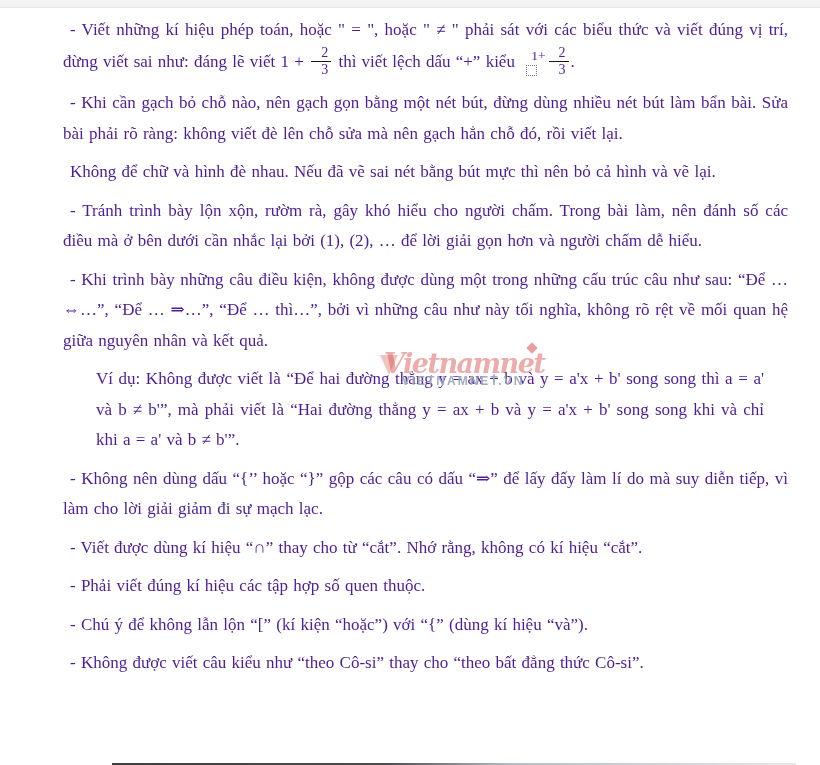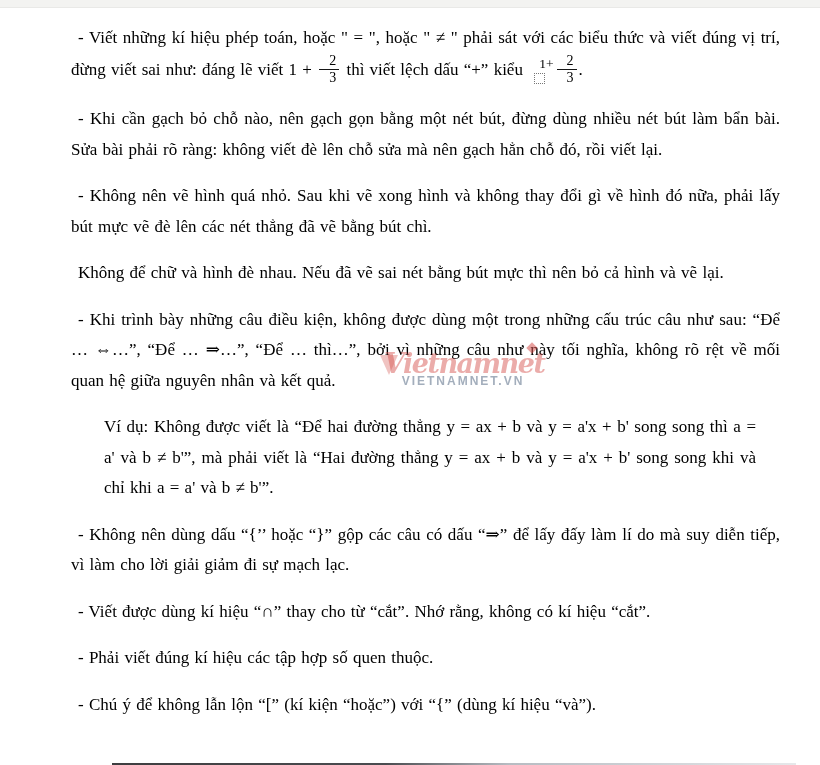--- a/index.html
+++ b/index.html
@@ -21,26 +21,26 @@
     background: #f3f3f1;
     border-bottom: 1px solid #e9e9e7;
   }
   .doc {
     position: absolute;
     top: 7px;
     left: 55px;
     width: 741px;
   }
   .para {
-    margin: 16px;
+    margin: 8px;
     font-size: 17px;
     line-height: 30.5px;
     text-align: justify;
     text-indent: 7px;
-    color: #000000;
+    color: #4c1d95;
     word-spacing: 1px;
   }
   .para.example {
     padding-left: 33px;
     padding-right: 24px;
     text-indent: 0;
   }
   .it { }
   .frac {
     display: inline-flex;
@@ -139,28 +139,29 @@
         <span class="num">2</span>
         <span class="den">3</span>
       </span><span> thì viết lệch dấu “+” kiểu </span><span class="stack">
         <span>1+</span>
         <span class="dotted-box"></span>
       </span><span class="frac">
         <span class="num">2</span>
         <span class="den">3</span>
       </span><span>.</span></p>
     <p class="para"><span>- Khi cần gạch bỏ chỗ nào, nên gạch gọn bằng một nét bút, đừng dùng nhiều nét bút làm bẩn bài. Sửa bài phải rõ ràng: không viết đè lên chỗ sửa mà nên gạch hẳn chỗ đó, rồi viết lại.</span></p>
-    <p class="para"><span>- Không nên vẽ hình quá nhỏ. Sau khi vẽ xong hình và không thay đổi gì về hình đó nữa, phải lấy bút mực vẽ đè lên các nét thẳng đã vẽ bằng bút chì.</span></p>
     <p class="para"><span>Không để chữ và hình đè nhau. Nếu đã vẽ sai nét bằng bút mực thì nên bỏ cả hình và vẽ lại.</span></p>
+    <p class="para"><span>- Tránh trình bày lộn xộn, rườm rà, gây khó hiểu cho người chấm. Trong bài làm, nên đánh số các điều mà ở bên dưới cần nhắc lại bởi (1), (2), … để lời giải gọn hơn và người chấm dễ hiểu.</span></p>
     <p class="para"><span>- Khi trình bày những câu điều kiện, không được dùng một trong những cấu trúc câu như sau: “</span><span class="it">Để</span><span> … ⇔…”, “</span><span class="it">Để</span><span> … ⇒…”, “</span><span class="it">Để</span><span> … </span><span class="it">thì</span><span>…”, bởi vì những câu như này tối nghĩa, không rõ rệt về mối quan hệ giữa nguyên nhân và kết quả.</span></p>
     <p class="para example"><span>Ví dụ: Không được viết là “</span><span class="it">Để hai đường thẳng y = ax + b  và y = a'x + b'  song song thì a = a'  và b ≠ b'</span><span>”, mà phải viết là “</span><span class="it">Hai đường thẳng y = ax + b  và y = a'x + b'  song song khi và chỉ khi a = a'  và b ≠ b'</span><span>”.</span></p>
     <p class="para"><span>- Không nên dùng dấu “{’’ hoặc “}” gộp các câu có dấu “⇒” để lấy đấy làm lí do mà suy diễn tiếp, vì làm cho lời giải giảm đi sự mạch lạc.</span></p>
     <p class="para"><span>- Viết được dùng kí hiệu “∩” thay cho từ “</span><span class="it">cắt</span><span>”. Nhớ rằng, không có kí hiệu “</span><span class="it">cắt</span><span>”.</span></p>
     <p class="para"><span>- Phải viết đúng kí hiệu các tập hợp số quen thuộc.</span></p>
     <p class="para"><span>- Chú ý để không lẫn lộn “[” (kí kiện “</span><span class="it">hoặc</span><span>”) với “{” (dùng kí hiệu “</span><span class="it">và</span><span>”).</span></p>
+    <p class="para"><span>- Không được viết câu kiểu như “theo Cô-si” thay cho “theo bất đẳng thức Cô-si”.</span></p>
   </div>
 
 <div class="watermark">
   <span class="wm-vmark"></span>
   <span class="wm-diamond"></span>
   <div class="wm-brand">Vietnamnet</div>
   <div class="wm-domain">VIETNAMNET.VN</div>
 </div>
 
 <div class="bottom-line"></div>

